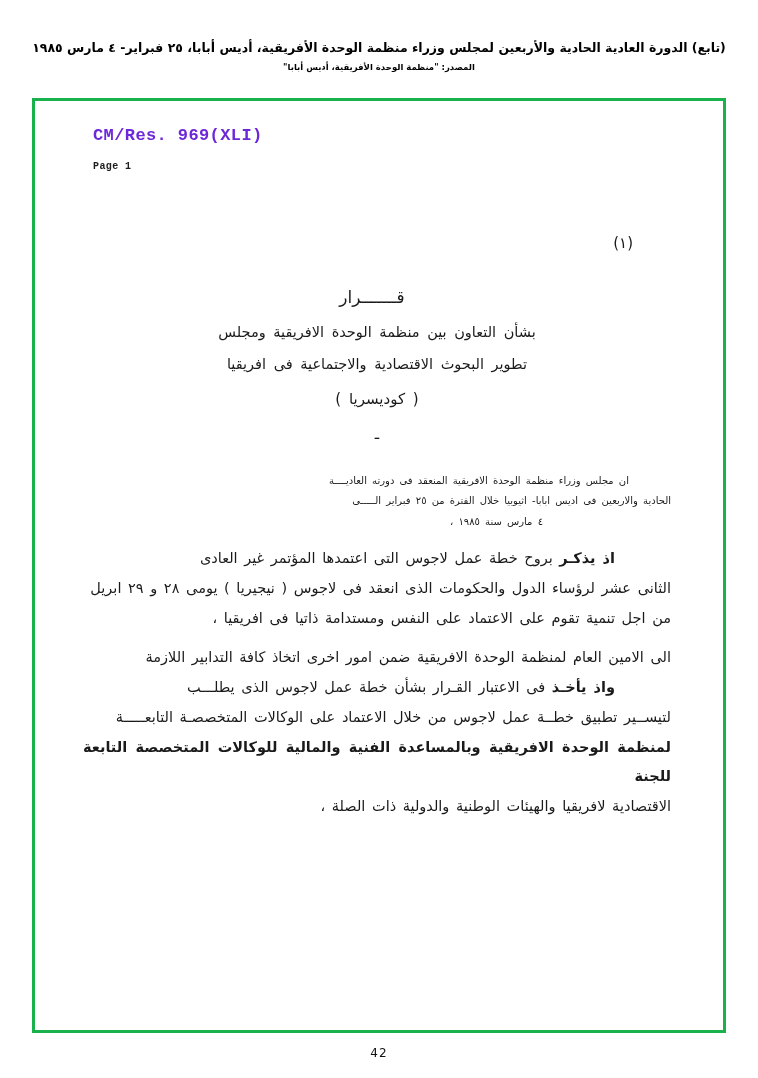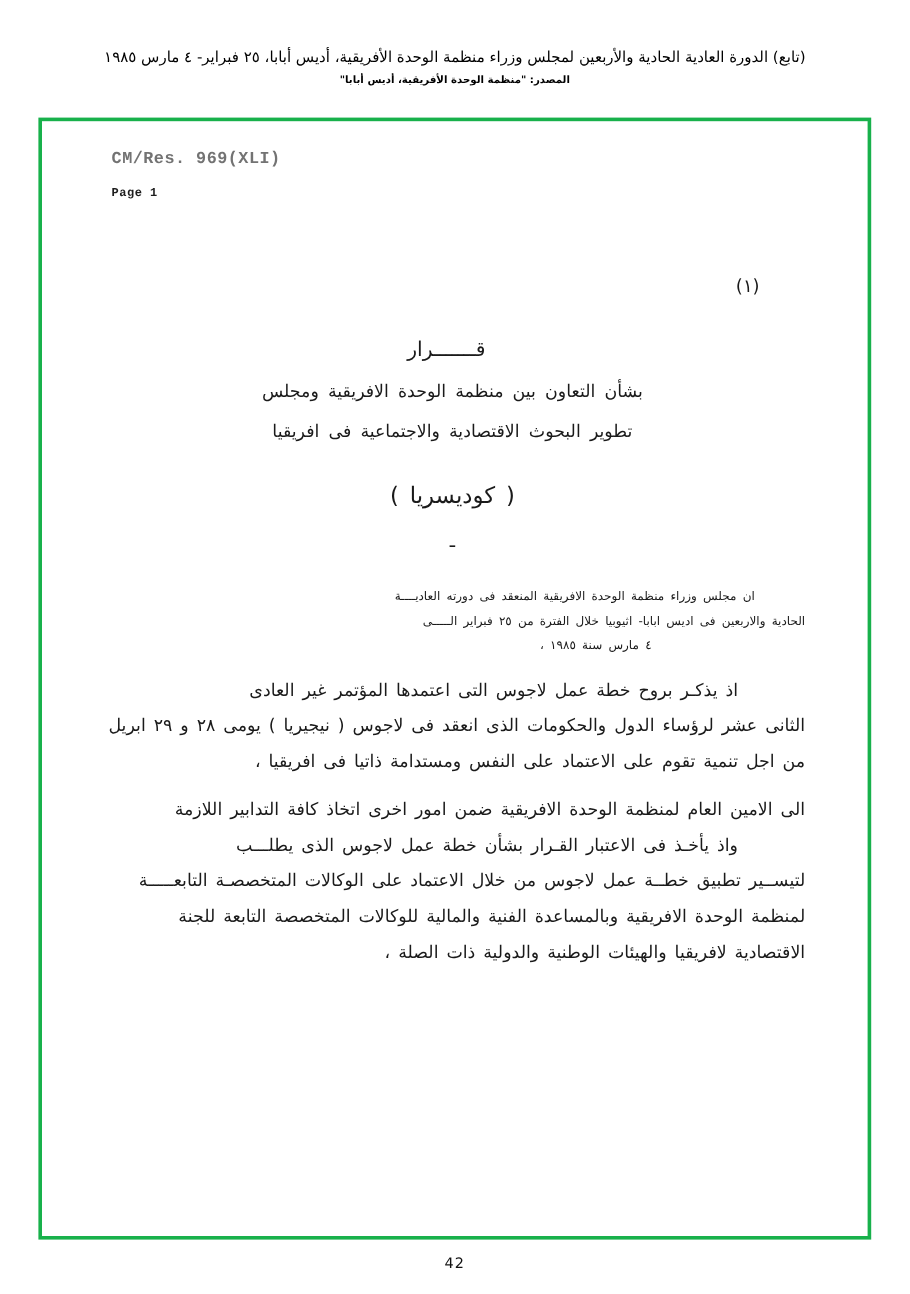--- a/index.html
+++ b/index.html
@@ -20,21 +20,21 @@
     height: 1078px;
     position: relative;
     box-sizing: border-box;
   }
   
   .running-head {
     width: 100%;
     text-align: center;
     direction: rtl;
     font-family: "DejaVu Sans", sans-serif;
-    font-weight: normal;
+    font-weight: bold;
     font-size: 12.5px;
     color: #000;
     padding-top: 40px;
     letter-spacing: 0px;
     line-height: 1.2;
   }
   .running-sub {
     width: 100%;
     text-align: center;
     direction: rtl;
@@ -58,23 +58,23 @@
   .frame-inner {
     position: relative;
     width: 100%;
     height: 100%;
     box-sizing: border-box;
     padding: 22px 30px 10px 30px;
   }
   
   .doc-code {
     font-family: "Liberation Mono", monospace;
-    font-size: 14px;
-    font-weight: bold;
-    color: #737373;
+    font-size: 17px;
+    font-weight: bold;
+    color: #6d28d9;
     letter-spacing: 0.4px;
     margin-left: 28px;
     margin-bottom: 2px;
     line-height: 1.5;
   }
   .doc-page {
     font-family: "Liberation Mono", monospace;
     font-size: 10px;
     font-weight: bold;
     color: #1d1d1d;
@@ -107,22 +107,22 @@
     word-spacing: 3px;
     margin-bottom: 6px;
   }
   .title-main {
     letter-spacing: 7px;
     font-size: 17px;
     padding-right: 10px;
   }
   .title-country {
     letter-spacing: 2px;
-    font-size: 19px;
-    margin-top: 15px;
+    font-size: 15px;
+    margin-top: 2px;
     text-align: center;
   }
   .dash {
     text-align: center;
     font-size: 15px;
     letter-spacing: 0;
     margin: 8px 0 18px 0;
     font-family: "DejaVu Sans", sans-serif;
   }
   .para {
@@ -136,21 +136,21 @@
     margin-bottom: 2px;
   }
   .para-line {
     display: block;
   }
   .line-center-right {
     text-align: left;
     padding-right: 128px;
   }
   .bold-run {
-    font-weight: normal;
+    font-weight: bold;
   }
   .para-op {
     font-family: "DejaVu Sans", sans-serif;
     font-size: 14.5px;
     line-height: 2.05;
     letter-spacing: 0.6px;
     word-spacing: 2px;
     text-align: justify;
     text-align-last: right;
   }

